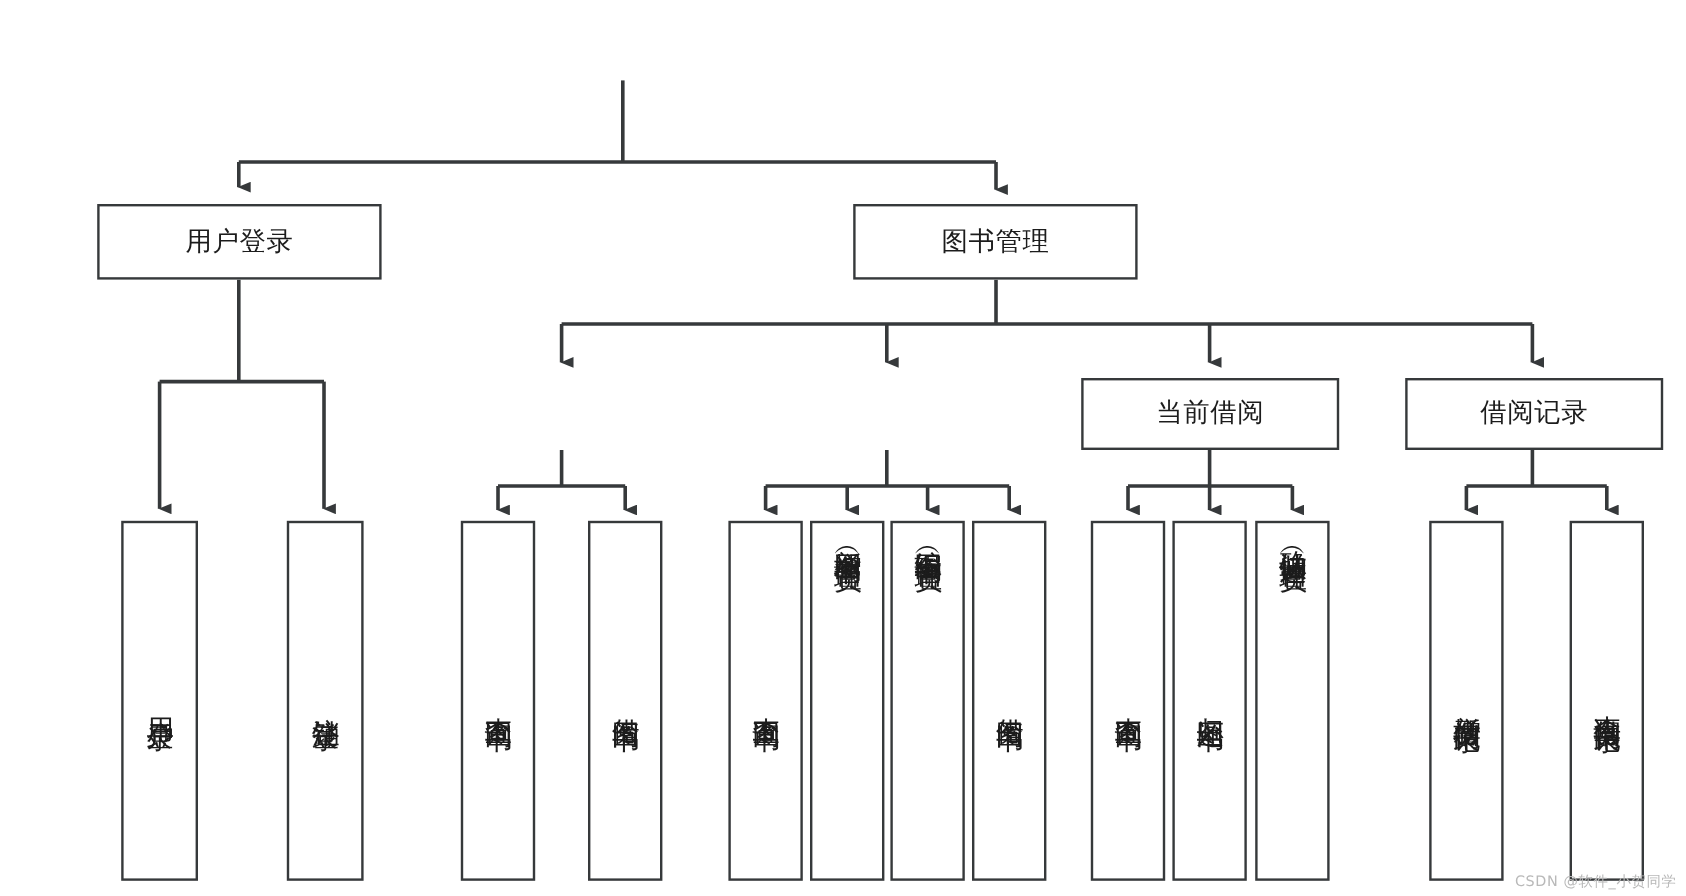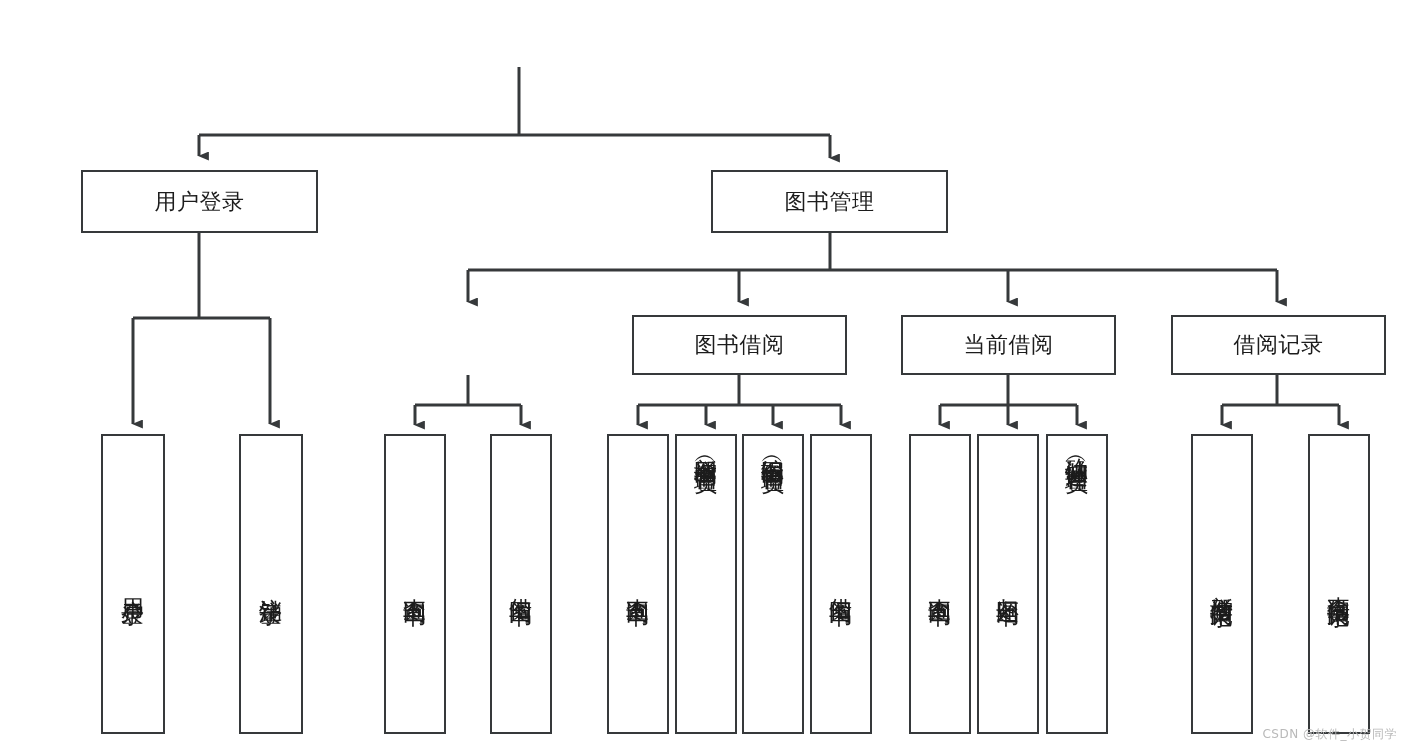--- a/index.html
+++ b/index.html
@@ -127,23 +127,20 @@
   </svg>
 
 
   <div class="node" style="left:81px; top:170px; width:237px; height:63px;">
     <span class="label">用户登录</span>
   </div>
   <div class="node" style="left:711px; top:170px; width:237px; height:63px;">
     <span class="label">图书管理</span>
   </div>
 
-  <div class="node" style="left:632px; top:315px; width:215px; height:60px;">
-    <span class="label">图书借阅</span>
-  </div>
   <div class="node" style="left:1171px; top:315px; width:215px; height:60px;">
     <span class="label">借阅记录</span>
   </div>
   <div class="node" style="left:901px; top:315px; width:215px; height:60px;">
     <span class="label">当前借阅</span>
   </div>
 
   <div class="node vertical midset" style="left:101px; top:434px; width:64px; height:300px;">
     <span class="label">用户登录</span>
   </div>

